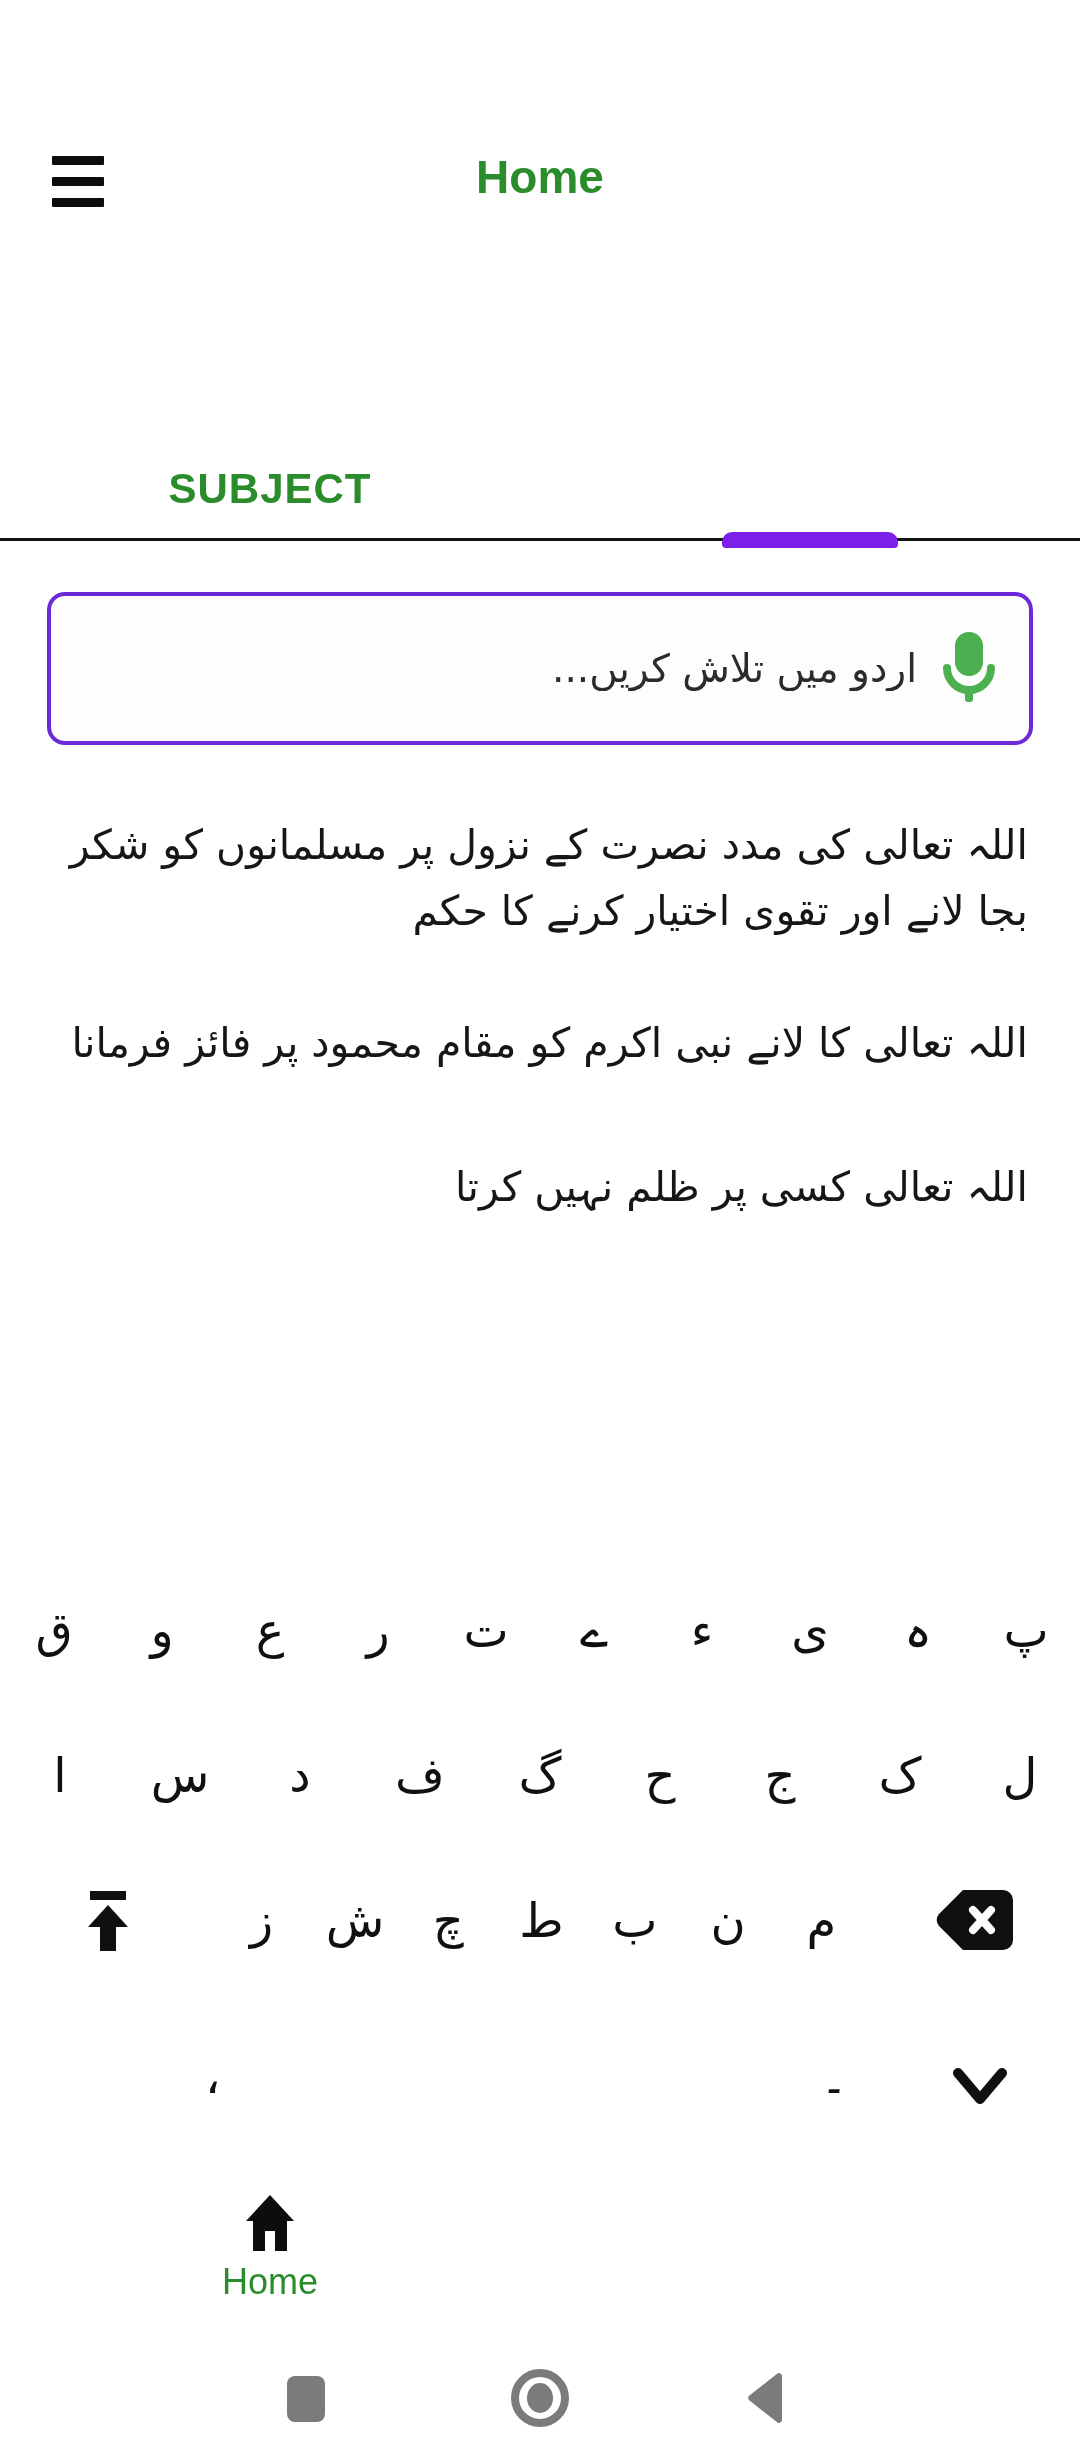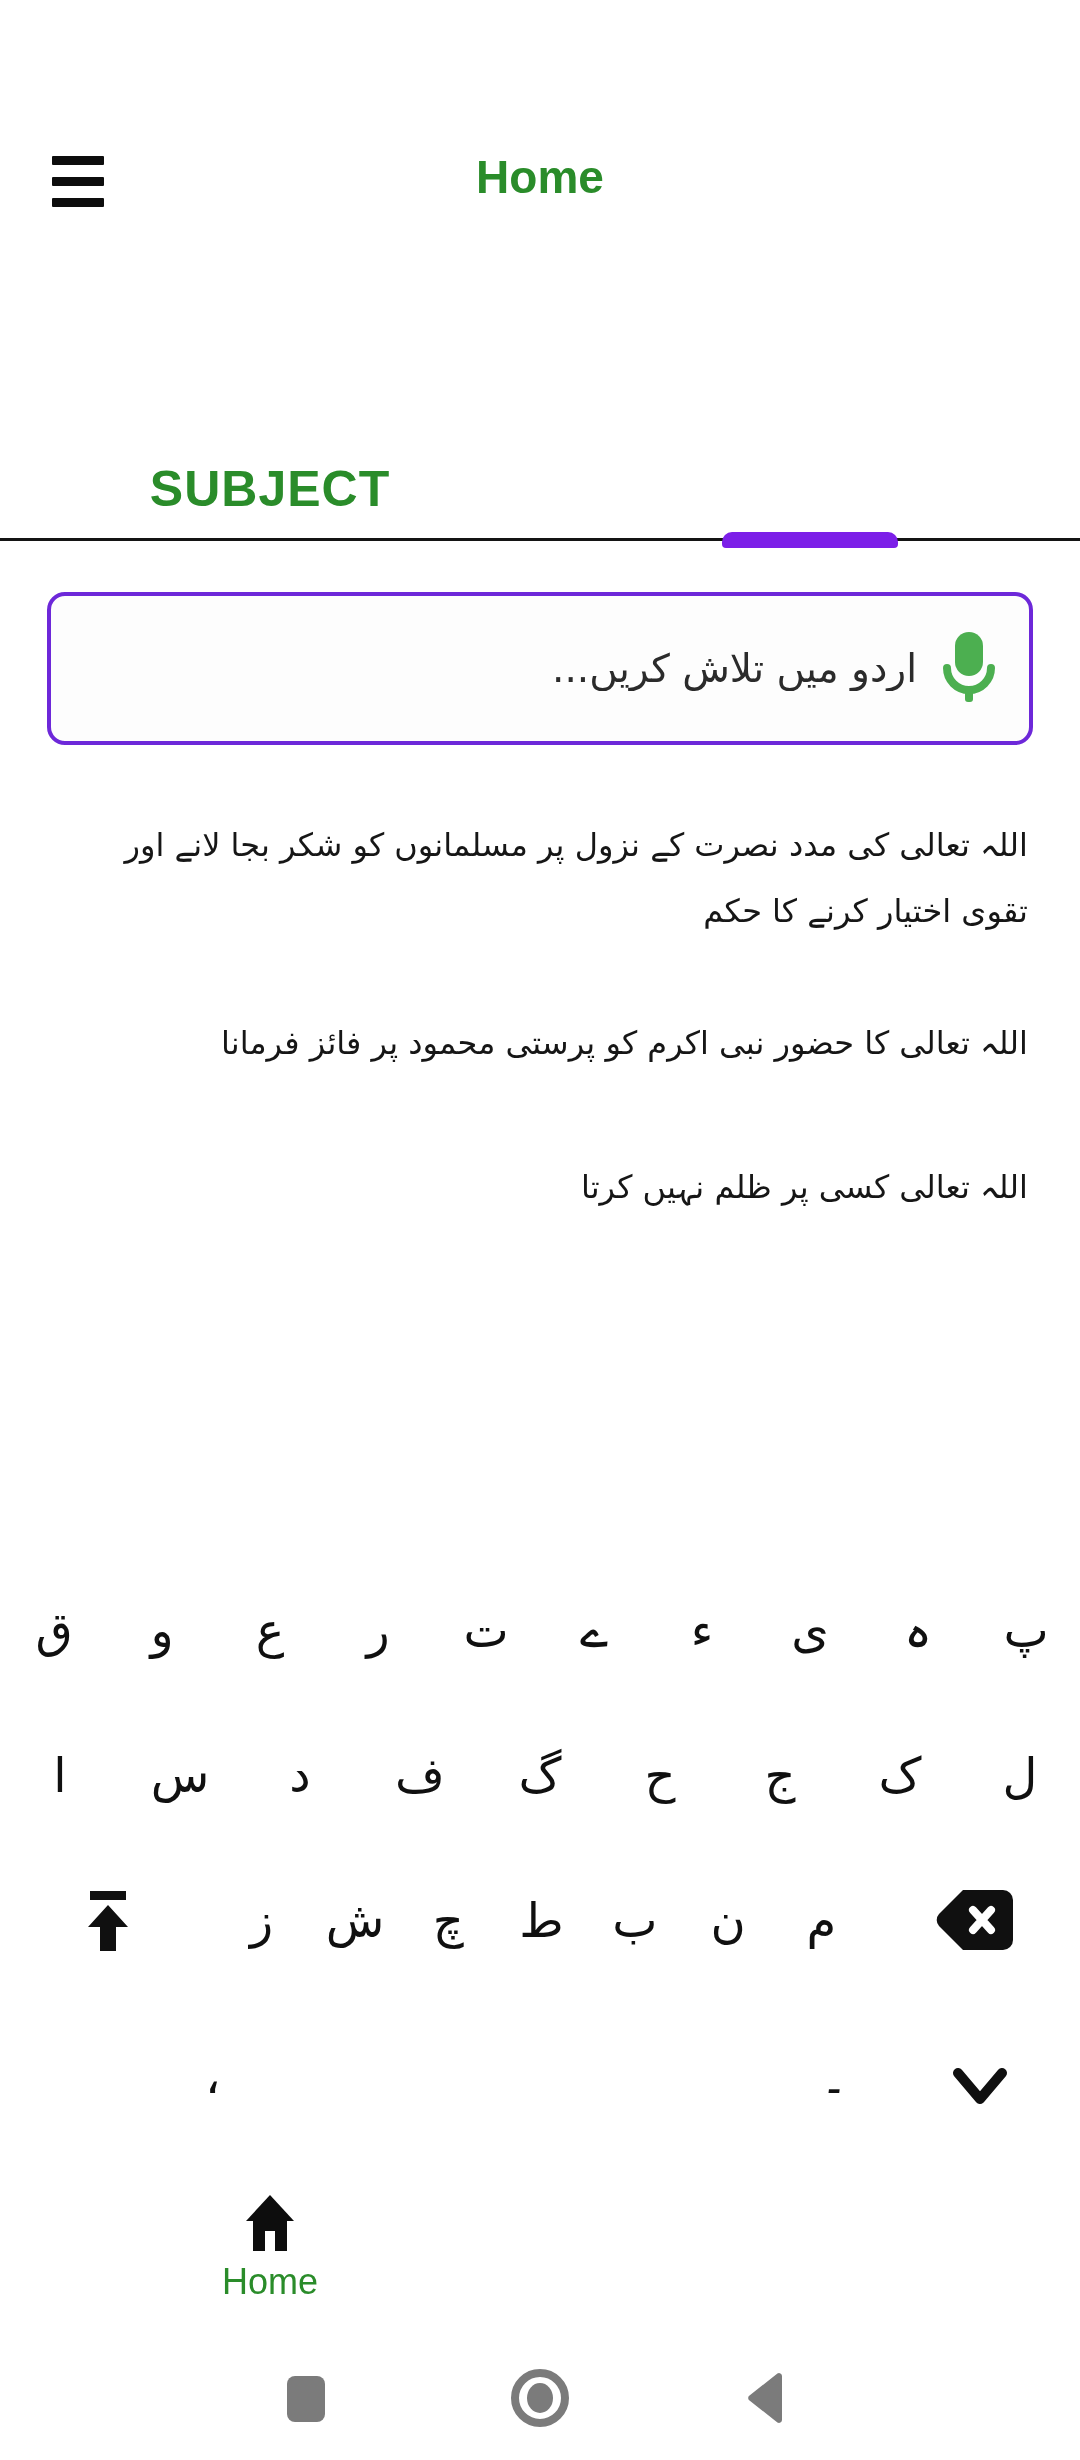--- a/index.html
+++ b/index.html
@@ -9,38 +9,38 @@
   
   .hamburger { position:absolute; left:52px; top:156px; width:52px; height:52px; cursor:pointer; }
   .hamburger .bar { width:52px; height:9px; background:#0d0d0d; margin-bottom:12px; border-radius:1px; }
   .page-title { position:absolute; top:150px; left:0; width:100%; text-align:center;
                 font-size:46px; font-weight:700; color:#2a8c2a; }
 
   
   .tabs { position:absolute; top:440px; left:0; width:100%; height:101px;
           border-bottom:3px solid #141414; display:flex; }
   .tab { width:50%; display:flex; align-items:center; justify-content:center;
-         font-size:50px; font-weight:700; letter-spacing:1px; color:#2a8c2a; cursor:pointer; }
+         font-size:42px; font-weight:700; letter-spacing:1px; color:#2a8c2a; cursor:pointer; }
   .tab-indicator { position:absolute; left:722px; top:92px; width:176px; height:16px;
                    background:#7c1fe8; border-radius:10px 10px 4px 4px; z-index:2; }
 
   
   .search-box { position:absolute; left:47px; top:592px; width:986px; height:153px;
                 border:4px solid #6d28d9; border-radius:18px; background:#fdfdfd;
                 display:flex; direction:rtl; align-items:center; padding:0 34px; gap:26px; }
   .search-input { flex:1; border:none; outline:none; background:transparent;
                   direction:rtl; text-align:right; font-size:39px; color:#222;
                   font-family:"DejaVu Sans", sans-serif; }
   .search-input::placeholder { color:#2b2b2b; opacity:1; }
   .mic-icon { flex:none; width:52px; height:78px; }
 
   
   .results { position:absolute; top:812px; left:0; right:0; padding:0 52px;
              direction:rtl; text-align:right; font-family:"DejaVu Sans", sans-serif;
-             color:#161616; font-size:32px; line-height:66px; }
+             color:#161616; font-size:41px; line-height:66px; }
   .result-item { cursor:pointer; }
   .result-item:nth-child(1){ margin-bottom:66px; }
   .result-item:nth-child(2){ margin-bottom:78px; }
   .result-item:nth-child(3){ margin-bottom:70px; }
 
   
   .kb-row { position:absolute; left:0; width:100%; height:140px; display:flex;
             align-items:center; font-family:"DejaVu Sans", sans-serif; color:#101010; }
   .kb-row1 { top:1560px; } .kb-row2 { top:1705px; } .kb-row3 { top:1850px; }
   .kb-row4 { top:2020px; height:130px; }
@@ -88,21 +88,21 @@
   <svg class="mic-icon" viewBox="0 0 52 78">
     <rect x="12" y="2" width="28" height="44" rx="14" fill="#4caf50"></rect>
     <path d="M4 38 a22 22 0 0 0 44 0" fill="none" stroke="#4caf50" stroke-width="8" stroke-linecap="round"></path>
     <rect x="22" y="58" width="8" height="14" rx="3" fill="#4caf50"></rect>
   </svg>
   <input class="search-input" type="text" placeholder="اردو میں تلاش کریں..." style="">
 </div>
 
 <div class="results">
   <div class="result-item">اللہ تعالی کی مدد نصرت کے نزول پر مسلمانوں کو شکر بجا لانے اور تقوی اختیار کرنے کا حکم</div>
-  <div class="result-item">اللہ تعالی کا حضور نبی اکرم کو پرستی محمود پر فائز فرمانا</div>
+  <div class="result-item">اللہ تعالی کا لانے نبی اکرم کو مقام محمود پر فائز فرمانا</div>
   <div class="result-item">اللہ تعالی کسی پر ظلم نہیں کرتا</div>
 </div>
 
 <div class="kb-row kb-row1">
   <div class="kb-key">ق</div>
   <div class="kb-key">و</div>
   <div class="kb-key">ع</div>
   <div class="kb-key">ر</div>
   <div class="kb-key">ت</div>
   <div class="kb-key">ے</div>

